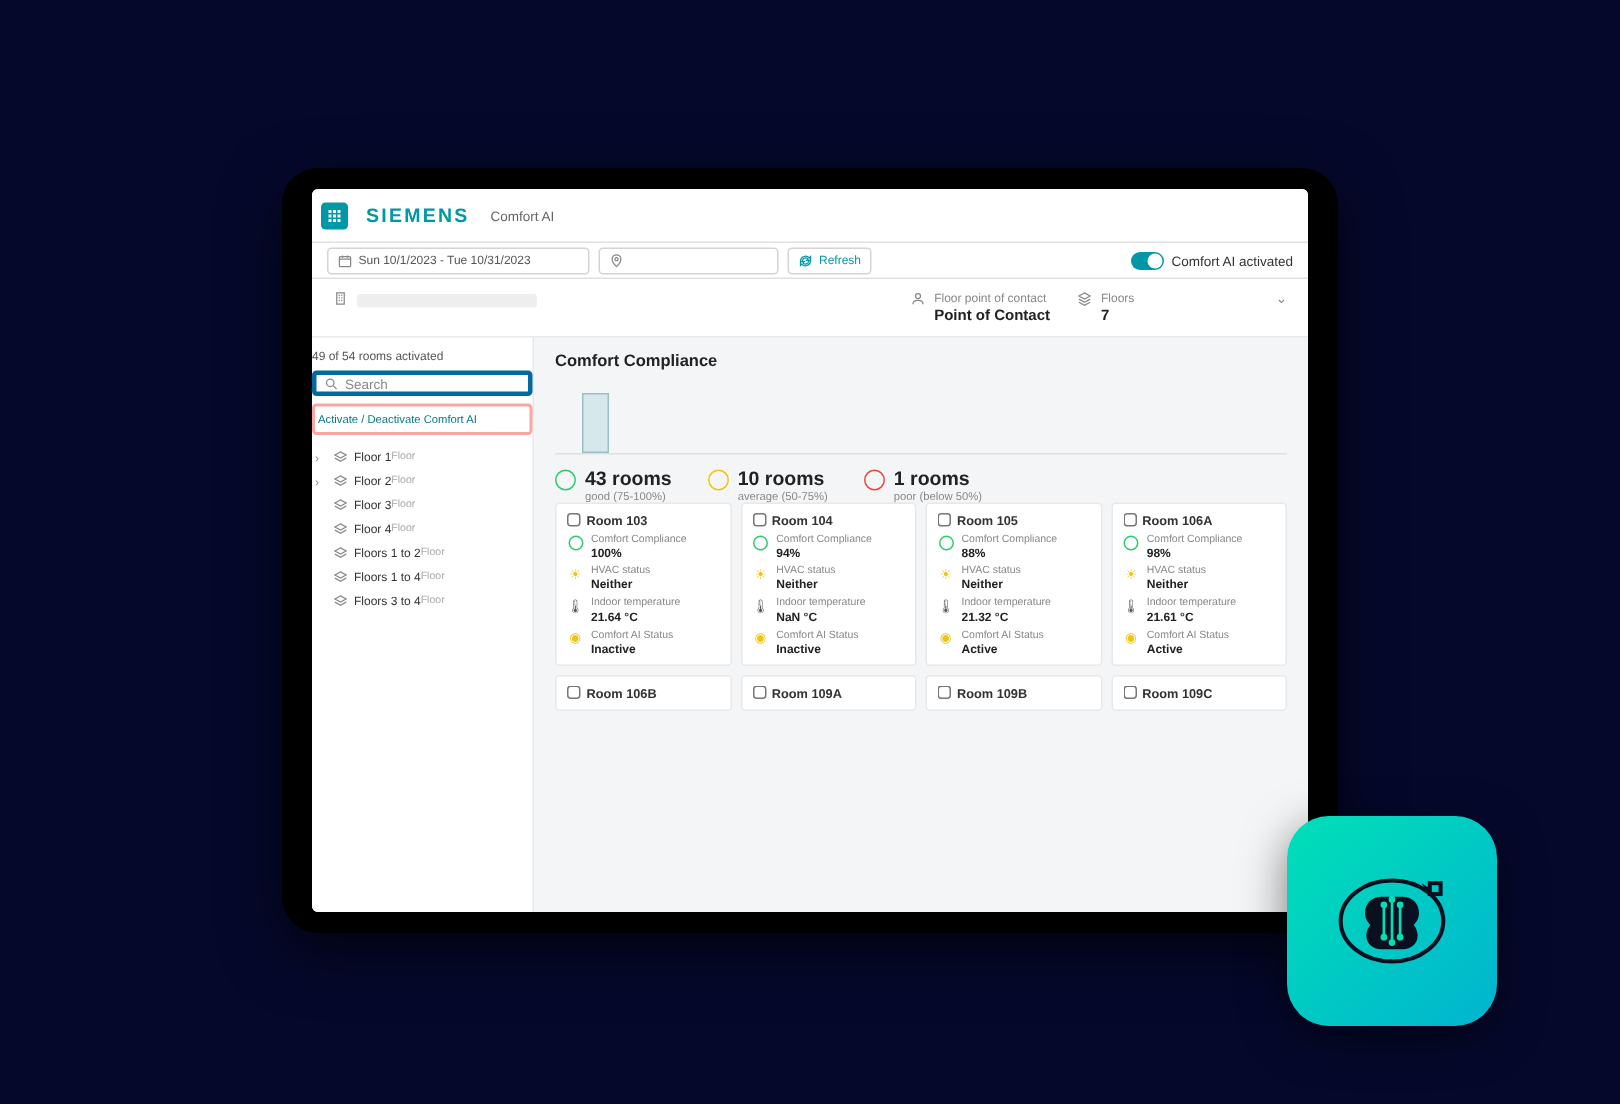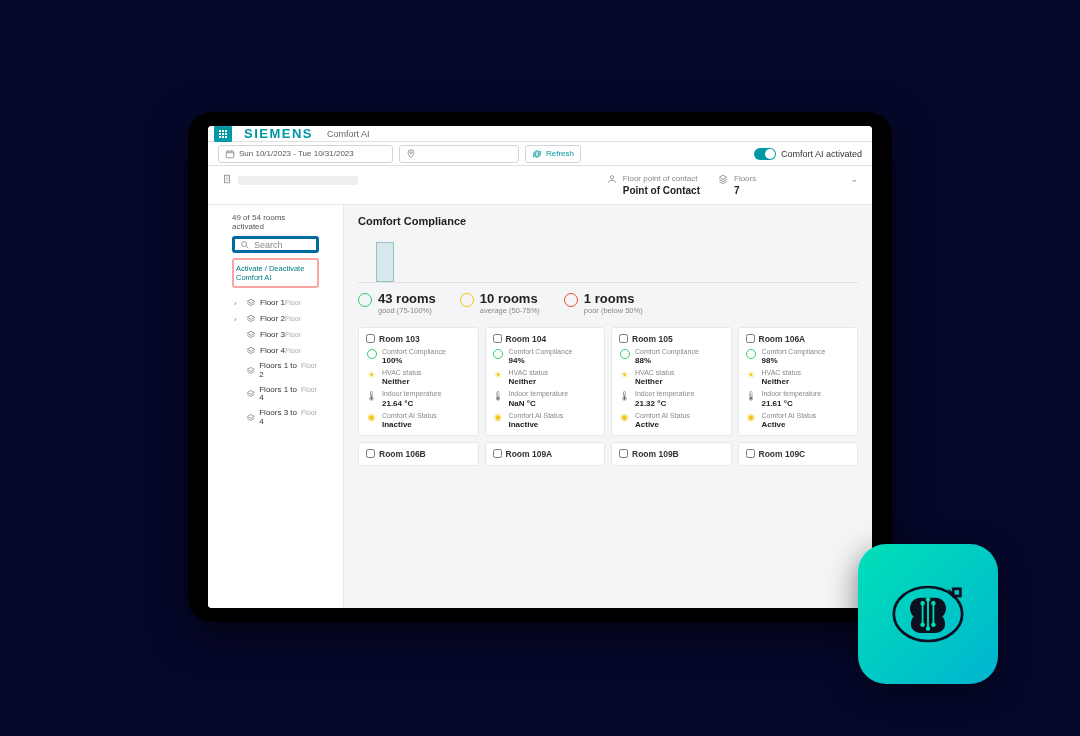--- a/index.html
+++ b/index.html
@@ -1,54 +1,54 @@
 <!DOCTYPE html>
 <html><head>
 <meta charset="utf-8">
 <style>
 *{box-sizing:border-box;margin:0;padding:0;font-family:Arial,Helvetica,sans-serif}
 body{background:#05082b;width:1080px;height:736px;position:relative;overflow:hidden}
 .tablet{position:absolute;left:188px;top:112px;width:704px;height:510px;background:#000;border-radius:24px;padding:14px 20px;box-shadow:0 12px 40px rgba(0,0,0,.6)}
 .screen{width:100%;height:100%;background:#f4f5f6;border-radius:4px;overflow:hidden;display:flex;flex-direction:column;font-size:9px;color:#333}
-.topbar{display:flex;align-items:center;background:#fff;border-bottom:1px solid #e0e0e0;height:16px;padding:0 6px}
+.topbar{display:flex;align-items:center;background:#fff;border-bottom:1px solid #e0e0e0;height:36px;padding:0 6px}
 .grid-btn{width:18px;height:18px;background:#0098a6;border-radius:3px;display:flex;align-items:center;justify-content:center;color:#fff}
 .dots{display:grid;grid-template-columns:repeat(3,2px);grid-template-rows:repeat(3,2px);gap:1px}
 .dots span{background:#fff;width:2px;height:2px}
 .brand{font-weight:bold;letter-spacing:1.5px;color:#0098a6;font-size:13px;margin-left:12px}
 .appname{margin-left:14px;color:#666;font-size:9px}
 .filterbar{display:flex;align-items:center;background:#fff;border-bottom:1px solid #e0e0e0;height:24px;padding:0 10px;gap:6px}
 .fbox{display:flex;align-items:center;border:1px solid #d0d5d8;border-radius:3px;height:18px;padding:0 6px;gap:4px;color:#555;font-size:8px}
 .fbox.date{flex:0 0 175px}
 .fbox.loc{flex:0 0 120px}
 .refresh{color:#0098a6;cursor:pointer}
 .toggle-wrap{display:flex;align-items:center;gap:5px;margin-left:auto}
 .toggle{width:22px;height:12px;background:#0098a6;border-radius:6px;position:relative}
 .toggle::after{content:"";position:absolute;right:1px;top:1px;width:10px;height:10px;background:#fff;border-radius:50%}
 .infobar{display:flex;background:#fff;border-bottom:1px solid #e8e8e8;padding:8px 14px;gap:18px}
 .info-col{display:flex;gap:6px;align-items:flex-start}
 .info-col.flex{flex:1}
 .info-label{color:#888;font-size:8px}
 .info-value{color:#222;font-size:10px;font-weight:600;margin-top:2px}
 .body{display:flex;flex:1;overflow:hidden}
-.sidebar{width:136px;background:#fff;border-right:1px solid #e8e8e8;padding:8px 24px 0;display:flex;flex-direction:column;gap:5px}
+.sidebar{width:148px;background:#fff;border-right:1px solid #e8e8e8;padding:8px 0 0;display:flex;flex-direction:column;gap:5px}
 .count{color:#555;font-size:8px}
 .search{display:flex;align-items:flex-end;gap:4px;border:3px solid #0369a1;border-radius:3px;height:17px;padding:0 5px;color:#888}
 .toggle-btn{border:2px solid #fca5a5;color:#007a86;border-radius:3px;text-align:left;padding:4px 2px;font-size:7.5px;cursor:pointer}
 .floors{display:flex;flex-direction:column;margin-top:2px}
 .floor{display:flex;align-items:center;gap:4px;padding:3px 2px;cursor:pointer}
 .floor .chev{color:#888;font-size:8px;width:8px}
 .floor .ficon{color:#888}
 .floor .ftxt{display:flex;flex-direction:row;line-height:1.1}
 .floor .fname{color:#333;font-size:8px}
 .floor .fsub{color:#aaa;font-size:7px}
 .main{flex:1;padding:10px 14px;overflow:hidden}
 .section-title{font-size:11px;font-weight:600;color:#222;margin-bottom:8px}
 .chartbox{height:48px;border-bottom:1px solid #e0e0e0;margin-bottom:8px;position:relative}
 .chartbox .bar{position:absolute;left:18px;bottom:0;width:18px;height:40px;background:#d6e8eb;border:1px solid #9cbfc5}
-.stats{display:flex;gap:24px;margin-bottom:12px}
+.stats{display:flex;gap:24px;}
 .stat{display:flex;gap:6px;align-items:flex-start}
 .stat-face{width:14px;height:14px;border:1.5px solid;border-radius:50%;margin-top:2px}
 .stat-face.good{border-color:#2ecc71}
 .stat-face.avg{border-color:#f1c40f}
 .stat-face.poor{border-color:#e74c3c}
 .stat-txt .num{font-size:13px;font-weight:600;color:#222}
 .stat-txt .lbl{font-size:7.5px;color:#888}
 .grid{display:grid;grid-template-columns:repeat(4,1fr);gap:6px}
 .card{background:#fff;border:1px solid #e8e8e8;border-radius:3px;padding:6px 7px;display:flex;flex-direction:column;gap:4px}
 .card-head{display:flex;gap:4px}

